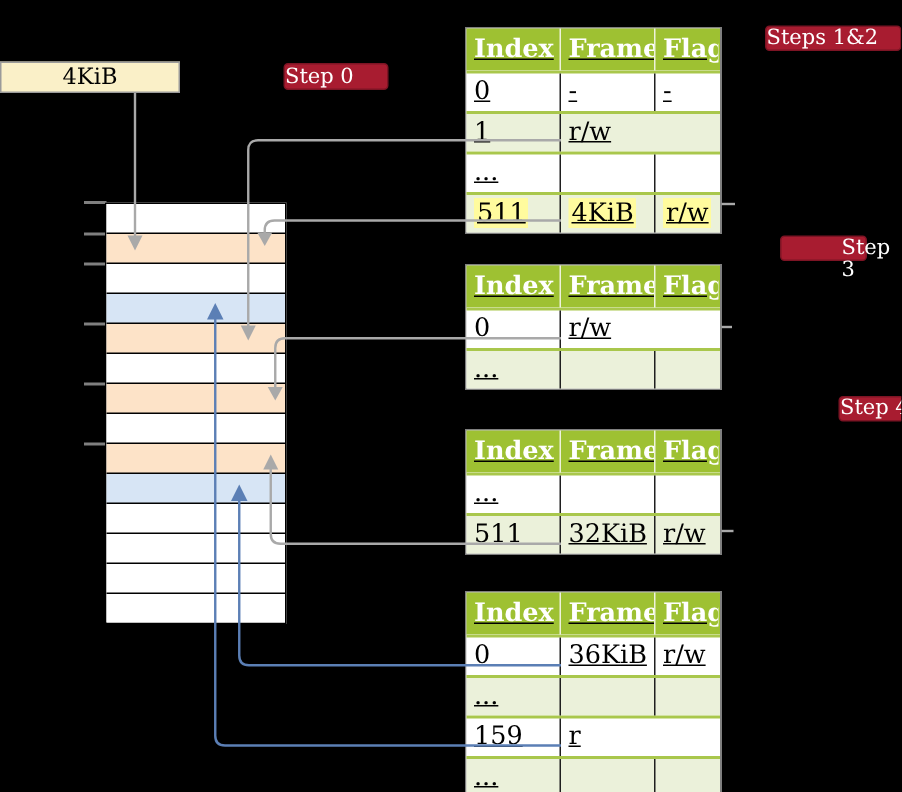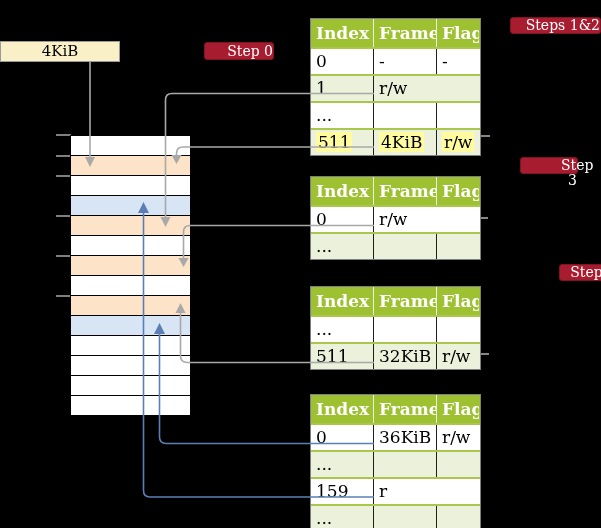--- a/index.html
+++ b/index.html
@@ -9,42 +9,42 @@
   }
   
   #page-size-box{
     position:absolute;left:0;top:41px;width:120px;height:21px;
     background:var(--cream);border:1px solid #9a9a9a;box-sizing:border-box;
     text-align:center;font-size:15px;line-height:18px;color:#000;
   }
   
   .badge{
     position:absolute;background:var(--badge-red);color:#fff;
-    font-size:14px;text-align:right;border-radius:3px;z-index:4;
+    font-size:14px;text-align:left;border-radius:3px;z-index:4;
     border:1px solid #7d1424;box-sizing:border-box;
   }
-  #badge-step0 {left:204px;top:42px;width:70px;height:18px;line-height:16px;}
+  #badge-step0 {left:189px;top:42px;width:70px;height:18px;line-height:16px;}
   #badge-steps12{left:510px;top:17px;width:91px;height:17px;line-height:15px;}
   #badge-step3 {left:520px;top:157px;width:58px;height:17px;line-height:15px;padding-left:40px;}
   #badge-step4 {left:515px;top:264px;width:58px;height:17px;line-height:15px;margin-left:44px;}
   
   #memory-column{
     position:absolute;left:70px;top:135px;width:121px;height:281px;
     border:1px solid #000;box-sizing:border-box;background:#fff;z-index:1;
   }
   .mem-row{height:20px;border-bottom:1px solid #000;box-sizing:border-box;}
   .mem-row:last-child{border-bottom:none;height:19px;}
   .mem-row.white{background:#fff;}
   .mem-row.peach{background:var(--peach);}
   .mem-row.blue {background:var(--blue-cell);}
   .tick{position:absolute;left:56px;width:15px;height:2px;background:#7f7f7f;z-index:0;}
   
   .ptable{
     position:absolute;left:310px;width:171px;
-    border:1.5px solid #7f7f7f;box-sizing:border-box;background:#fff;z-index:1;
+    border:1.5px solid #7f7f7f;box-sizing:border-box;background:#fff;z-index:1;text-decoration:underline;
   }
   #ptable-0{top:18px;} #ptable-1{top:176px;} #ptable-2{top:286px;} #ptable-3{top:394px;}
   .t-row{display:grid;grid-template-columns:62px 63px 43px;}
   .t-head{height:28px;background:var(--header-green);}
   .t-hcell{
     color:#fff;font-weight:bold;font-size:17px;line-height:28px;
     padding-left:5px;box-sizing:border-box;overflow:hidden;
   }
   .t-hcell + .t-hcell{border-left:1.5px solid #eef2dc;}
   .t-body{height:27px;border-top:2px solid var(--row-border-olive);box-sizing:border-box;background:#fff;}

